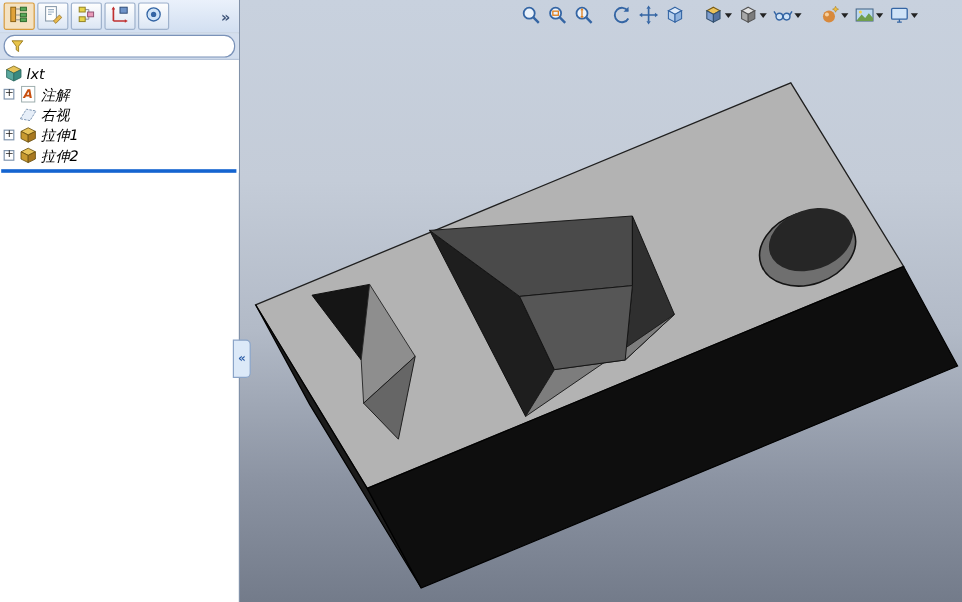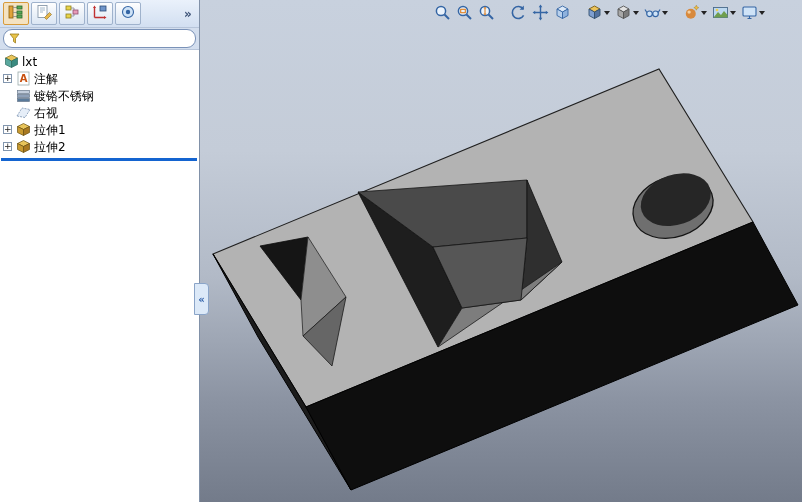--- a/index.html
+++ b/index.html
@@ -10,21 +10,21 @@
   .panel{position:absolute;left:0;top:0;width:200px;height:502px;background:#fff;border-right:1px solid #8191a8;box-sizing:border-box;z-index:3;}
   .panel-toolbar{height:27px;background:linear-gradient(#eaf1fb,#d2dff1);display:flex;align-items:center;gap:2px;padding:0 3px;border-bottom:1px solid #b7c5da;}
   .tab-btn{width:24px;height:21px;display:flex;align-items:center;justify-content:center;border:1px solid #9fb2cc;border-radius:2px;background:linear-gradient(#fefefe,#dbe6f4);}
   .tab-btn.selected{background:#f4e2c2;border-color:#d79b3c;}
   .overflow-btn{margin-left:auto;color:#3d5378;font-size:12px;font-weight:bold;width:16px;text-align:center;cursor:default;}
   .filter-row{height:22px;background:#d3deee;display:flex;align-items:center;padding:2px 3px;border-bottom:1px solid #b7c5da;box-sizing:border-box;}
   .filter-box{flex:1;height:17px;background:#fff;border:1px solid #7a92b8;border-radius:9px;display:flex;align-items:center;padding:0 5px;gap:4px;}
   .filter-box input{border:none;outline:none;flex:1;font-size:11px;height:13px;background:transparent;font-family:"DejaVu Sans",sans-serif;}
 
   .tree{padding-top:3px;background:#fff;}
-  .tree-row{height:17px;display:flex;align-items:center;gap:3px;padding-left:3px;font-size:12px;color:#000;white-space:nowrap;}
+  .tree-row{height:17px;display:flex;align-items:center;gap:3px;padding-left:3px;font-size:12px;color:#000;white-space:nowrap;font-style:italic;}
   .expander{width:9px;height:9px;box-sizing:border-box;border:1px solid #8296ae;background:#fff;font-size:9px;line-height:7px;text-align:center;color:#222;flex:0 0 9px;}
   .exp-spacer{width:9px;flex:0 0 9px;}
   .ticon{width:16px;height:16px;flex:0 0 16px;display:flex;align-items:center;justify-content:center;}
   .ticon svg{display:block;}
   .tlabel{line-height:16px;}
   .rollback-bar{height:3px;background:#1464d0;margin:3px 2px 0 1px;}
 
   .collapse-tab{position:absolute;left:194px;top:283px;width:13px;height:30px;background:#dce9f8;border:1px solid #8aa4c8;border-radius:0 4px 4px 0;display:flex;align-items:center;justify-content:center;font-size:10px;font-weight:bold;color:#2d5ea8;z-index:6;}
 
   
@@ -126,31 +126,20 @@
         <span class="expander">+</span>
         <span class="ticon">
           <svg width="15" height="15" viewBox="0 0 15 15">
               <rect x="2" y="1" width="11" height="13" fill="#fff" stroke="#9aa" stroke-width="0.8"></rect>
               <text x="7.5" y="11" font-size="10" font-weight="bold" fill="#c8500f" text-anchor="middle">A</text>
             </svg>
         </span>
         <span class="tlabel">注解</span>
       </div>
 
-      <div class="tree-row">
-        <span class="exp-spacer"></span>
-        <span class="ticon">
-          <svg width="15" height="15" viewBox="0 0 15 15">
-              <rect x="1.5" y="2.5" width="12" height="3" fill="#c2cddc" stroke="#68788c" stroke-width="0.7"></rect>
-              <rect x="1.5" y="6.5" width="12" height="3" fill="#8ea0b8" stroke="#68788c" stroke-width="0.7"></rect>
-              <rect x="1.5" y="10.5" width="12" height="3" fill="#5a7a9a" stroke="#68788c" stroke-width="0.7"></rect>
-            </svg>
-        </span>
-        <span class="tlabel">镀铬不锈钢</span>
-      </div>
 
 
 
       <div class="tree-row">
         <span class="exp-spacer"></span>
         <span class="ticon">
           <svg width="15" height="15" viewBox="0 0 15 15">
               <polygon points="1,11 6,3 14,4.5 9,12.5" fill="#e6eef8" stroke="#7a92b0" stroke-width="0.8" stroke-dasharray="2,1"></polygon>
             </svg>
         </span>

